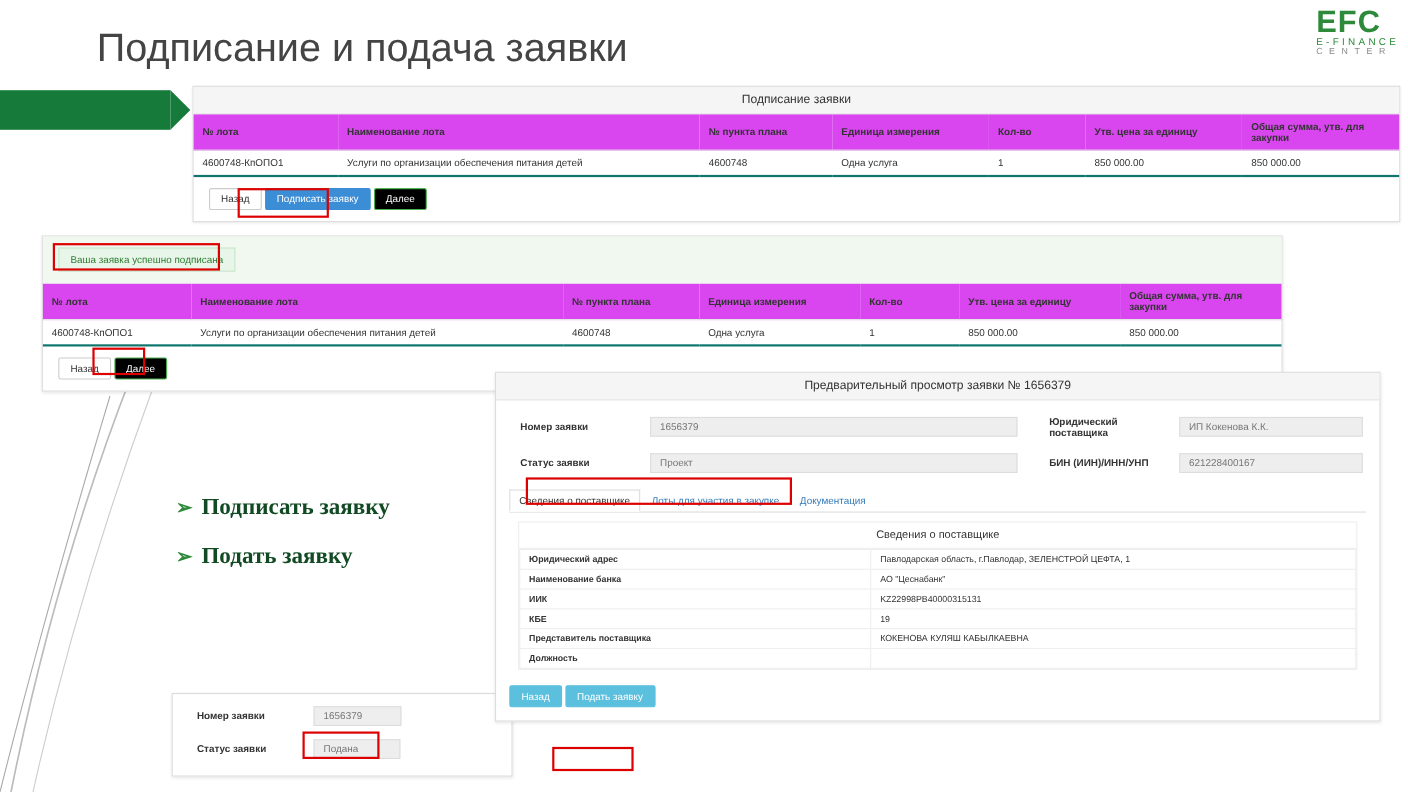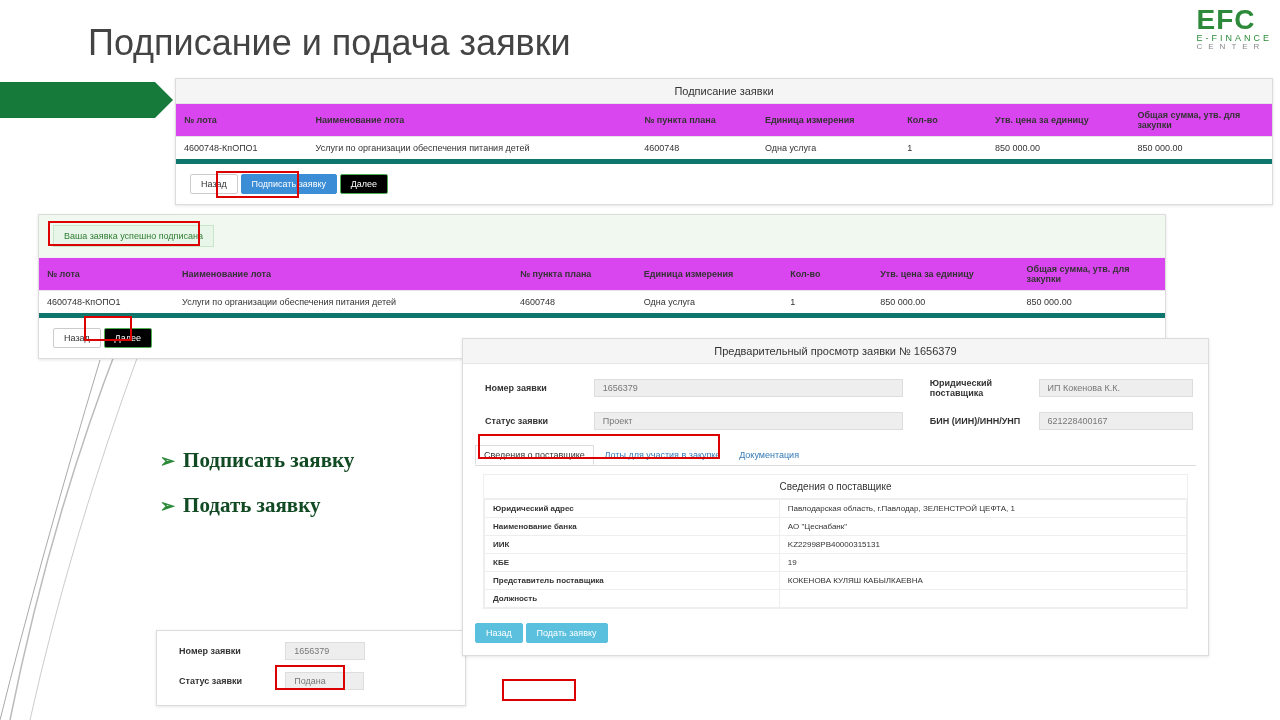--- a/index.html
+++ b/index.html
@@ -77,21 +77,21 @@
   table.data th {
     background: #d946ef;
     padding: 6px 8px;
     text-align: left;
     font-weight: bold;
     border-bottom: 1px solid #e5e5e5;
     font-size: 9px;
   }
   table.data td {
     padding: 6px 8px;
-    border-bottom: 5px solid #0f766e;
+    border-bottom: 2px solid #0f766e;
   }
   .btn { display: inline-block; padding: 4px 10px; font-size: 9px; border-radius: 2px; border: 1px solid #ccc; background: #fff; cursor: pointer; }
   .btn-blue { background: #3b8dd6; color: #fff; border-color: #3b8dd6; }
   .btn-green { background: #000000; color: #fff; border-color: #4caf50; }
   .btn-teal { background: #5bc0de; color: #fff; border-color: #5bc0de; }
   .redbox { border: 2px solid #d00; position: absolute; pointer-events: none; }
   .alert-green {
     border: 1px solid #c8e6c9;
     background: #e8f5e9;
     color: #2e7d32;
@@ -234,21 +234,21 @@
       <td class="field-label">Статус заявки</td>
       <td>
             <div class="field-box" style="width:79px;">Подана</div>
           </td>
     </tr>
   </tbody>
     </table>
 </div>
 <div class="redbox" style="left:275px; top:665px; width:70px; height:25px;"></div>
 
-<div class="panel" style="left:462px; top:338px; width:747px;">
+<div class="panel" style="left:450px; top:338px; width:805px;">
   <div class="panel-header">Предварительный просмотр заявки № 1656379</div>
   <div style="padding:8px 12px;">
     <table style="width:100%;">
         <tbody>
           <tr>
       <td class="field-label" style="width:16%">Номер заявки</td>
       <td style="width:46%">
               <div class="field-box" style="width:95%">1656379</div>
             </td>
       <td class="field-label" style="width:16%">Юридический поставщика</td>

